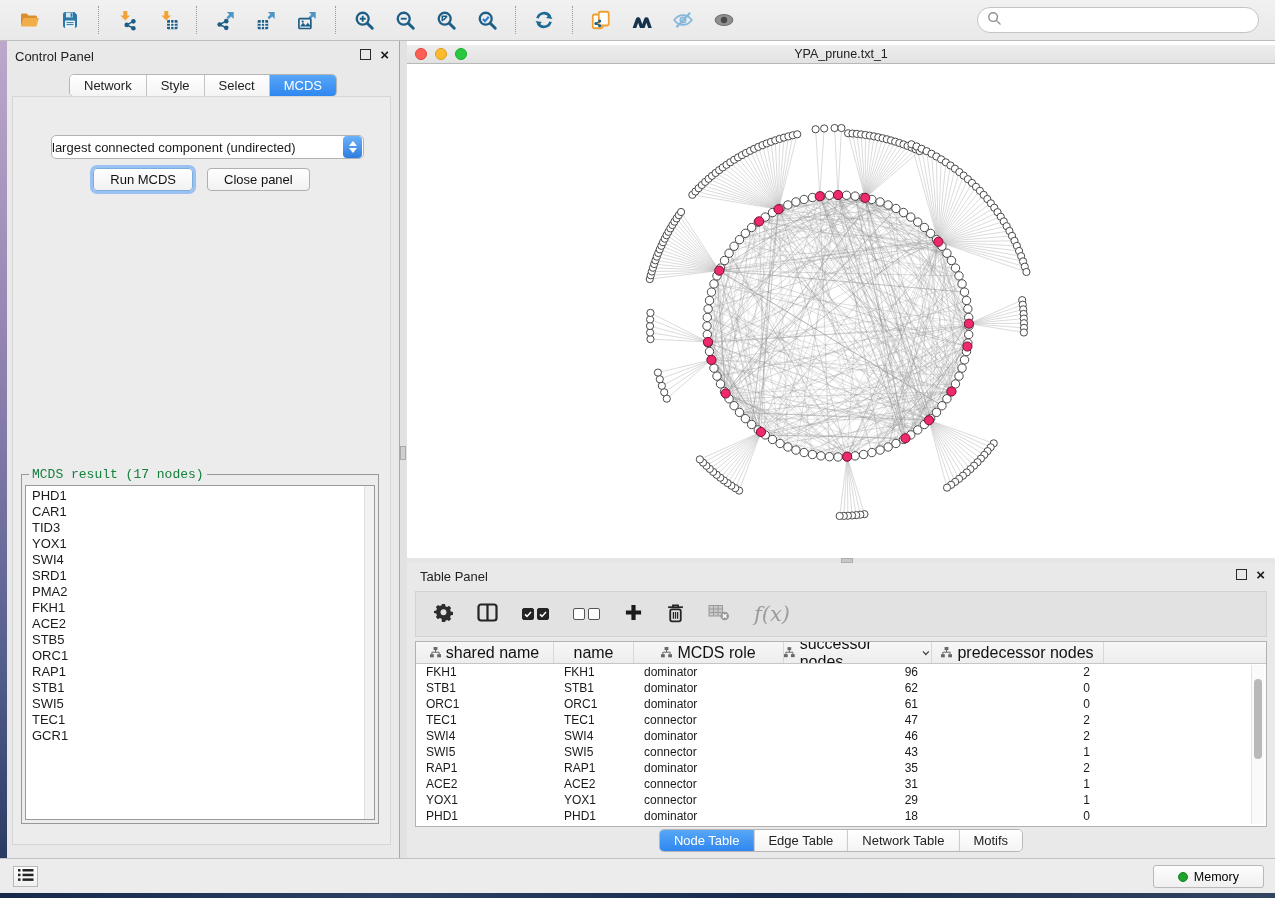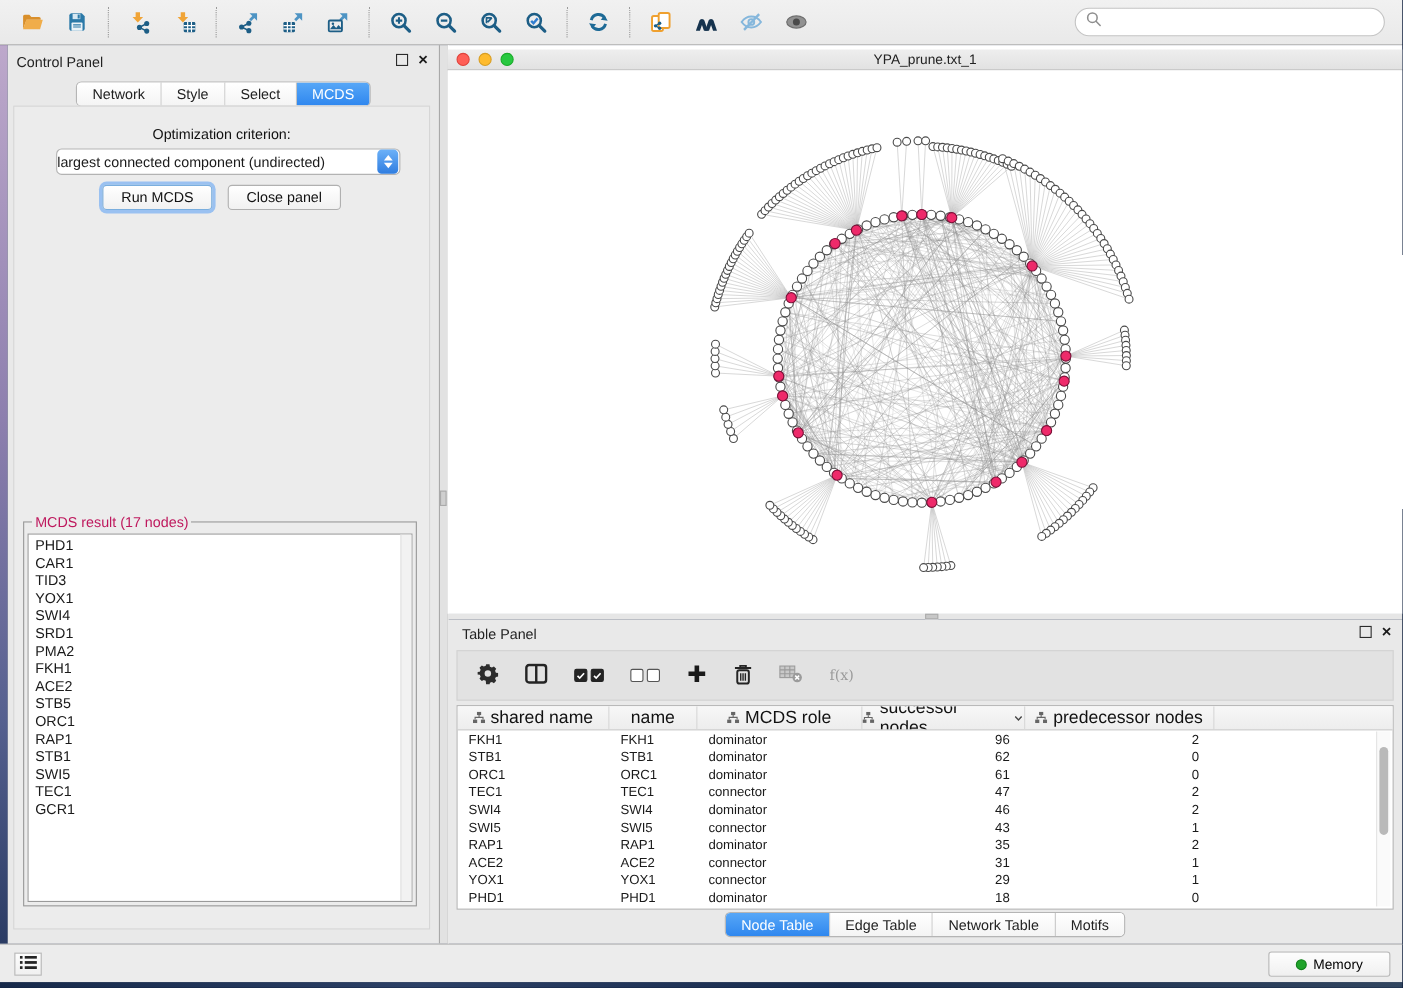--- a/index.html
+++ b/index.html
@@ -39,21 +39,21 @@
   .selectbox .val{flex:1;font-size:13px;padding-left:0;white-space:nowrap;overflow:hidden;}
   .spinner{width:19px;height:22px;margin-right:1px;border-radius:4px;background:linear-gradient(#6cb1f8,#2f7de0);
            display:flex;flex-direction:column;align-items:center;justify-content:center;gap:2px;}
   .spinner .up{width:0;height:0;border-left:4px solid transparent;border-right:4px solid transparent;border-bottom:5px solid #fff;}
   .spinner .dn{width:0;height:0;border-left:4px solid transparent;border-right:4px solid transparent;border-top:5px solid #fff;}
   .btnrow{position:absolute;top:71px;width:100%;display:flex;justify-content:center;gap:14px;}
   .macbtn{height:23px;padding:0 16px;font-size:13px;font-family:inherit;background:linear-gradient(#ffffff,#f1f1f1);
           border:1px solid #b0b0b0;border-radius:4px;cursor:pointer;color:#111;}
   .macbtn.focus{box-shadow:0 0 0 3px rgba(100,165,245,.6);border-color:#7aaede;}
   fieldset.result{position:absolute;left:8px;right:11px;top:370px;height:355px;border:1px solid #989898;margin:0;padding:0;}
-  fieldset.result legend{font-size:13px;color:#be185d;margin-left:7px;padding:0 3px;}
+  fieldset.result legend{font-size:13px;color:#15803d;margin-left:7px;padding:0 3px;font-family:Liberation Mono, monospace;}
   .resultlist{position:absolute;left:3px;right:3px;top:3px;bottom:3px;background:#fff;border:1px solid #9a9a9a;
               overflow:hidden;font-size:13px;line-height:16px;padding:2px 0 0 6px;box-sizing:border-box;}
   .result-scroll{position:absolute;right:4px;top:4px;bottom:4px;width:9px;background:#f2f2f2;border-left:1px solid #e0e0e0;}
   
   .vsplit{left:400px;top:41px;width:7px;height:817px;background:#e2e2e2;border-right:1px solid #9f9f9f;cursor:col-resize;}
   .vsplit .grip{position:absolute;left:0px;top:405px;width:6px;height:14px;background:#cfcfcf;border:1px solid #aaa;box-sizing:border-box;}
   .hsplit{left:407px;top:558px;width:868px;height:5px;background:#e6e6e6;cursor:row-resize;}
   .hsplit .grip2{position:absolute;left:50%;top:0;width:12px;height:5px;background:#c7c7c7;border:1px solid #adadad;box-sizing:border-box;}
   
   .network-frame{left:407px;top:41px;width:868px;height:517px;background:#fff;}
@@ -66,21 +66,21 @@
   .nettitle{position:absolute;left:0;width:100%;text-align:center;font-size:12.5px;color:#222;}
   .canvas{position:absolute;left:0;top:23px;width:868px;height:494px;background:#fff;}
   
   .table-panel{left:407px;top:563px;width:868px;height:295px;background:#e9e9e9;}
   .tp-toolbar{position:absolute;left:8px;right:8px;top:28px;height:46px;background:#e2e2e2;border:1px solid #d2d2d2;
               display:flex;align-items:center;gap:24px;padding-left:18px;box-sizing:border-box;}
   .tp-btn{border:none;background:transparent;padding:0;display:flex;align-items:center;cursor:pointer;}
   .cbpair{display:flex;gap:3px;}
   .cb{width:12px;height:12px;border:1.6px solid #242424;border-radius:2px;background:#fff;display:flex;align-items:center;justify-content:center;box-sizing:border-box;}
   .cb.checked{background:#242424;}
-  .fx{font-family:"DejaVu Serif","Liberation Serif",serif;font-size:13px;color:#9b9b9b;}
+  .fx{font-family:"DejaVu Serif","Liberation Serif",serif;font-style:italic;font-size:21px;color:#9b9b9b;}
   .ntable{position:absolute;left:8px;right:8px;top:78px;bottom:31px;background:#fff;border:1px solid #b2b2b2;overflow:hidden;}
   .thead{display:flex;height:21px;background:linear-gradient(#f7f7f7,#ededed);border-bottom:1px solid #c6c6c6;}
   .th{display:flex;align-items:center;justify-content:center;gap:5px;font-size:16px;color:#111;
       border-right:1px solid #d8d8d8;box-sizing:border-box;overflow:hidden;cursor:pointer;}
   .trow{display:flex;height:16px;font-size:12px;align-items:center;}
   .td{box-sizing:border-box;white-space:nowrap;overflow:hidden;}
   .td.l{padding-left:10px;text-align:left;}
   .td.r{padding-right:14px;text-align:right;}
   .tscroll{position:absolute;right:2px;top:23px;bottom:2px;width:12px;background:#fafafa;border-left:1px solid #e3e3e3;}
   .tthumb{position:absolute;left:1.5px;top:14px;width:8px;height:80px;background:#b9b9b9;border-radius:5px;}
@@ -284,21 +284,20 @@
     <span class="float-icon"></span>
     <span class="close-x">×</span>
   </span>
   <div class="seg cp-tabs">
       <div class="seg-tab">Network</div>
       <div class="seg-tab">Style</div>
       <div class="seg-tab">Select</div>
       <div class="seg-tab active">MCDS</div>
     </div>
   <div class="tabpane">
-    <div class="optlabel">Optimization criterion:</div>
     <div class="selectbox">
       <span class="val">largest connected component (undirected)</span>
       <span class="spinner">
           <i class="up"></i>
           <i class="dn"></i>
         </span>
     </div>
     <div class="btnrow">
       <button class="macbtn focus">Run MCDS</button>
       <button class="macbtn">Close panel</button>

